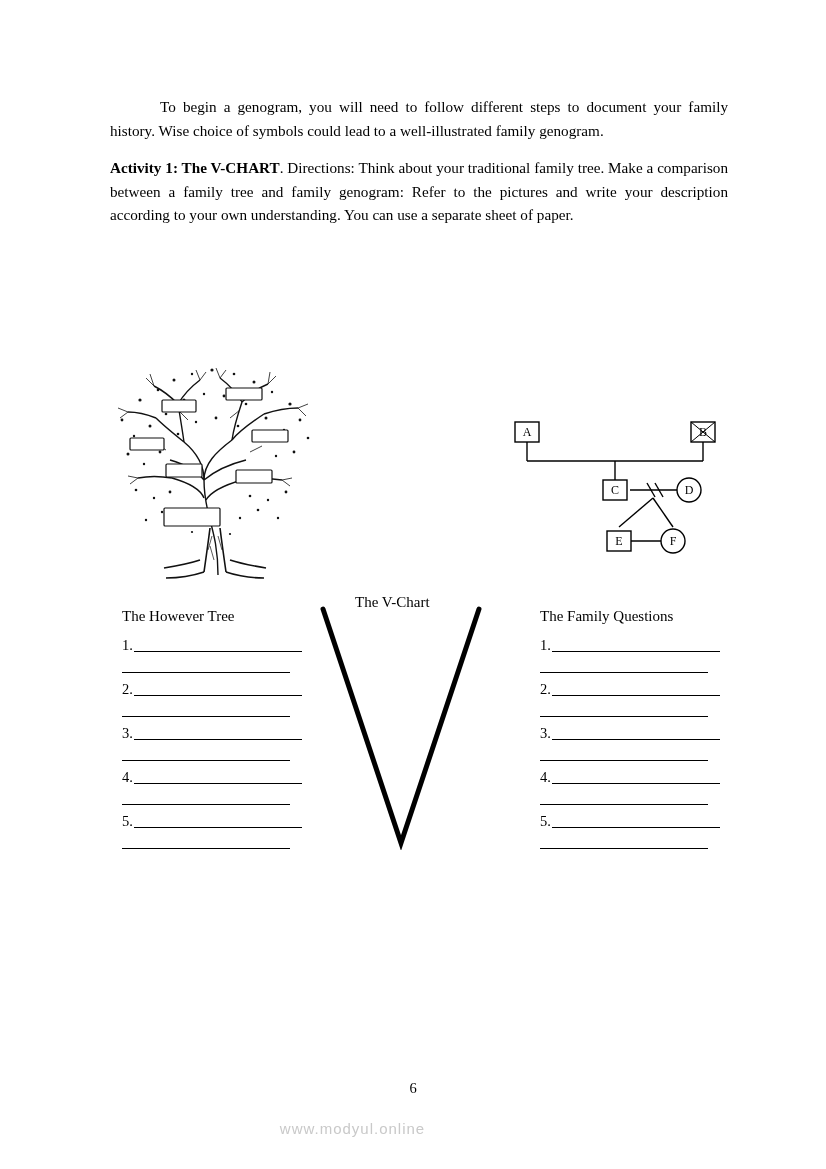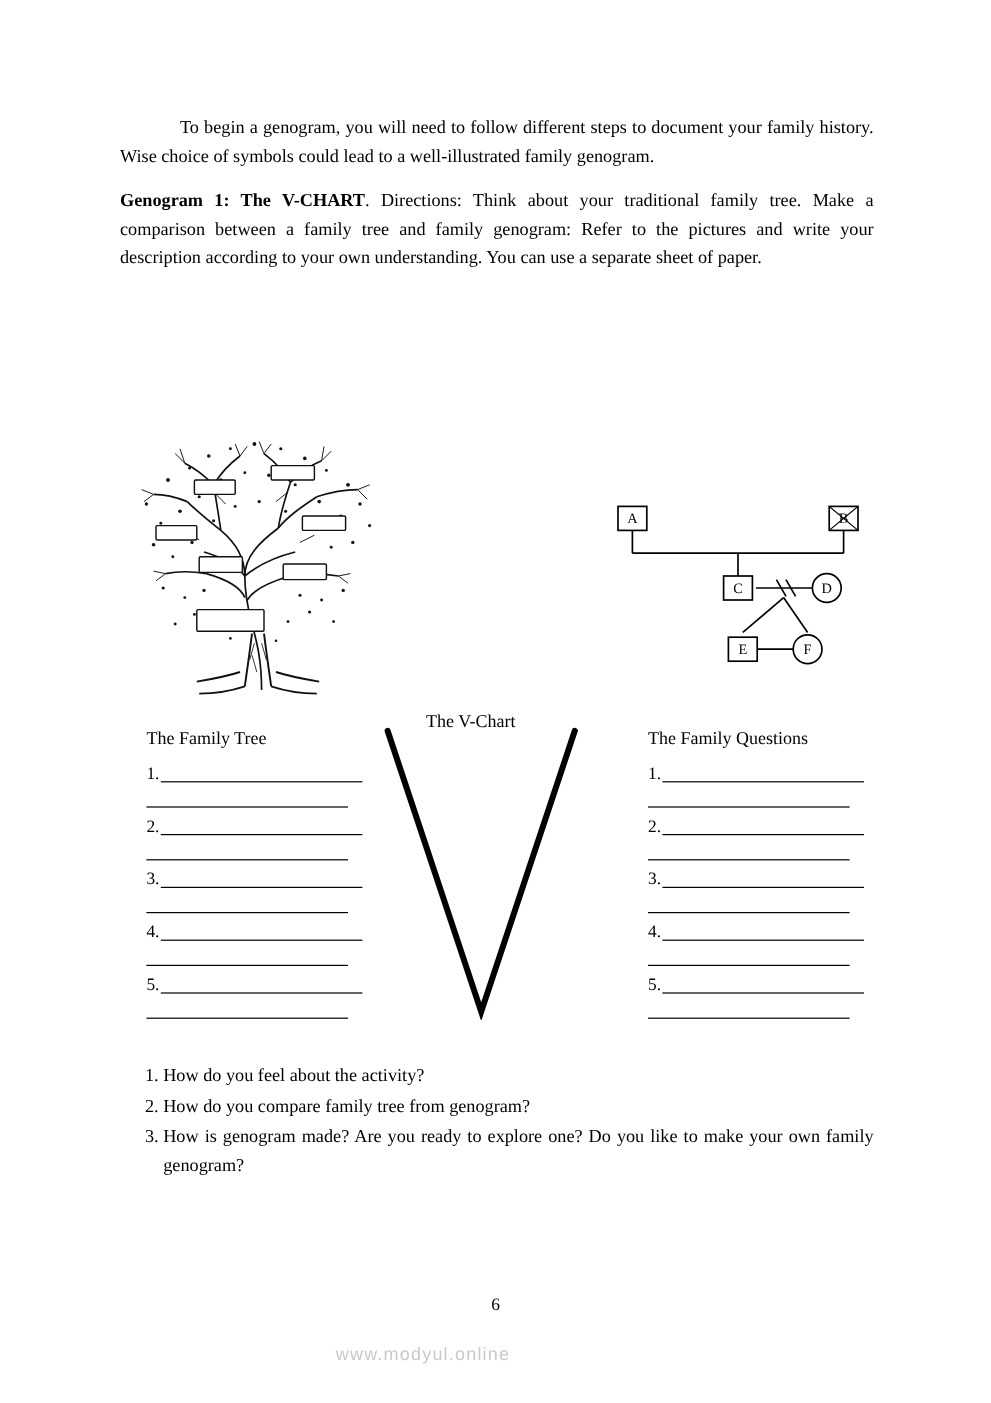--- a/index.html
+++ b/index.html
@@ -21,21 +21,21 @@
     width: 826px;
     height: 1169px;
   }
   .content {
     position: absolute;
     left: 100px;
     top: 95px;
     width: 628px;
   }
   p.para {
-    margin: 0 0 14px 0;
+    margin: 0 0 14px 10px;
     font-size: 15.2px;
     line-height: 1.55;
     text-align: justify;
     text-justify: inter-word;
   }
   p.para .indent {
     display: inline-block;
     width: 50px;
   }
   .bold { font-weight: bold; }
@@ -159,21 +159,21 @@
     font-family: "Liberation Sans", sans-serif;
   }
 </style>
 </head>
 <body>
 
 <div class="page">
 
   <div class="content">
     <p class="para"><span class="indent"></span><span>To begin a genogram, you will need to follow different steps to document your family history. Wise choice of symbols could lead to a well-illustrated family genogram.</span></p>
-    <p class="para"><span class="bold">Genogram 1:  The V-CHART</span><span>. Directions: Think about your traditional family tree. Make a comparison between a family tree and family genogram: Refer to the pictures and write your description according to your own understanding. You can use a separate sheet of paper.</span></p>
+    <p class="para"><span class="bold">Activity 1:  The V-CHART</span><span>. Directions: Think about your traditional family tree. Make a comparison between a family tree and family genogram: Refer to the pictures and write your description according to your own understanding. You can use a separate sheet of paper.</span></p>
   </div>
 
   <div class="figures">
 
     <svg class="tree-img" viewBox="0 0 240 230">
       <g stroke="#111" stroke-width="1.4" fill="none">
         <path d="M118 215 C118 190 114 175 110 160 C106 145 104 132 104 120"></path>
         <path d="M104 120 C104 104 96 92 84 82"></path>
         <path d="M104 120 C104 104 116 92 132 80"></path>
         <path d="M104 138 C100 128 86 122 72 118"></path>
@@ -304,21 +304,21 @@
       <circle cx="194" cy="75" r="12" fill="#fff" stroke="#000" stroke-width="1.4"></circle>
       <text x="194" y="79" font-family="Liberation Serif, serif" font-size="12" text-anchor="middle">D</text>
 
       <rect x="112" y="116" width="24" height="20" fill="#fff" stroke="#000" stroke-width="1.4"></rect>
       <text x="124" y="130" font-family="Liberation Serif, serif" font-size="12" text-anchor="middle">E</text>
 
       <circle cx="178" cy="126" r="12" fill="#fff" stroke="#000" stroke-width="1.4"></circle>
       <text x="178" y="130" font-family="Liberation Serif, serif" font-size="12" text-anchor="middle">F</text>
     </svg>
 
-    <div class="lbl lbl-tree">The Family Tree</div>
+    <div class="lbl lbl-tree">The However Tree</div>
     <div class="lbl lbl-vchart">The V-Chart</div>
     <div class="lbl lbl-geno">The Family Questions</div>
 
     <svg class="vchart" viewBox="0 0 175 245">
       <path d="M8 4 L86 238 L164 4" fill="none" stroke="#000" stroke-width="5" stroke-linecap="round" stroke-linejoin="miter"></path>
     </svg>
 
     <div class="lines lines-left">
       <div class="row">
           <span class="num">1.</span>
@@ -370,23 +370,18 @@
         </div>
       <div class="row">
           <span class="num">5.</span>
           <span class="u1"></span>
           <span class="u2"></span>
         </div>
     </div>
   </div>
 
   <div class="process">
-    <ol class="q">
-      <li>How do you feel about the activity?</li>
-      <li>How do you compare family tree from genogram?</li>
-      <li>How is genogram made? Are you ready to explore one? Do you like to make your own family genogram?</li>
-    </ol>
   </div>
 
   <div class="page-number">6</div>
   <div class="watermark">www.modyul.online</div>
 
 </div>
 
 </body></html>

